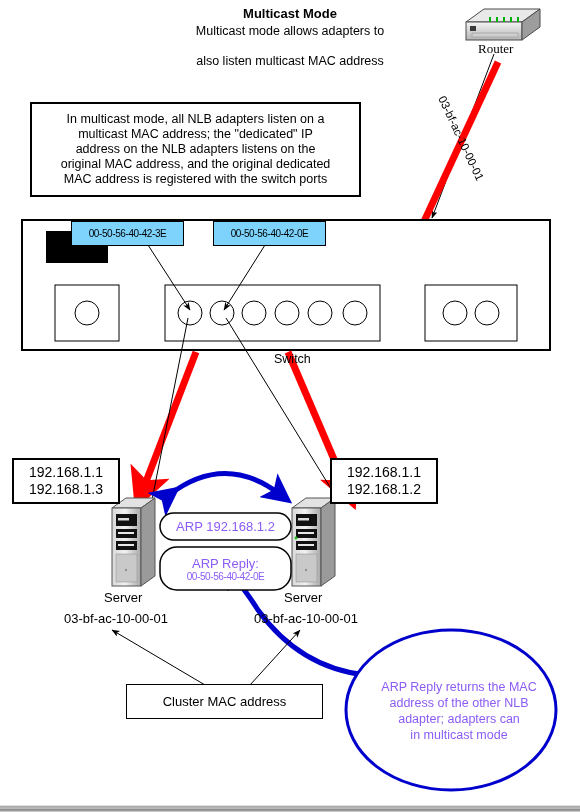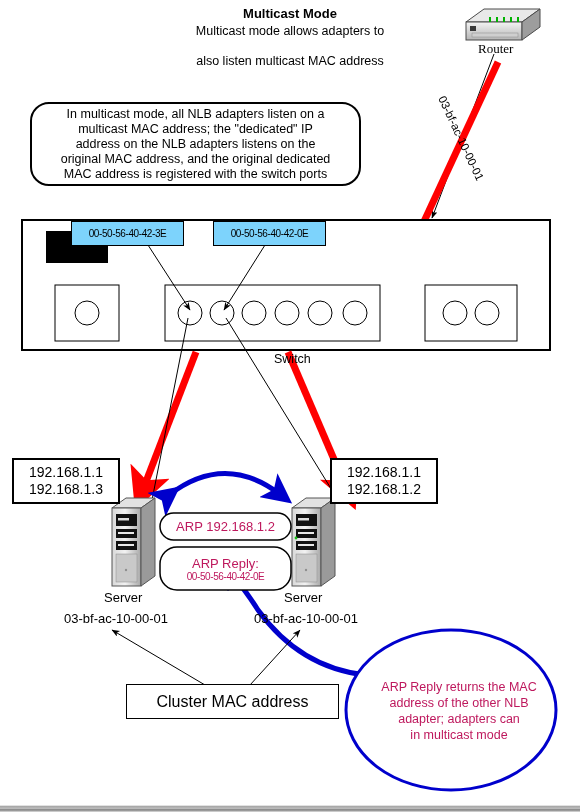--- a/index.html
+++ b/index.html
@@ -72,21 +72,21 @@
     color: #000000;
     white-space: pre;
   }
   .ellipse-label {
     position: absolute;
     display: flex;
     align-items: center;
     justify-content: center;
     flex-direction: column;
     text-align: right;
-    color: #be185d;
+    color: #8b5cf6;
     pointer-events: none;
   }
   .rot {
     position: absolute;
     font-size: 11.5px;
     color: #000000;
     transform-origin: 0 0;
     white-space: pre;
   }
   .frame-right {
@@ -233,21 +233,21 @@
   </svg>
 
   <div class="txt title" style="left:150px; top:6px; width:280px;">Multicast Mode</div>
   <div class="txt subtitle" style="left:130px; top:24px; width:320px;">Multicast mode allows adapters to</div>
   <div class="txt subtitle" style="left:130px; top:54px; width:320px;">also listen multicast MAC address</div>
 
   <div class="plain" style="left:478px; top:41px; font-size:13px;font-family:Liberation Serif, serif;">Router</div>
 
   <div class="rot" style="left:447px; top:94px; transform: rotate(65deg);">03-bf-ac-10-00-01</div>
 
-  <div class="boxed" style="left:30px; top:102px; width:331px; height:84px;border-radius:19px;">
+  <div class="boxed" style="left:30px; top:102px; width:331px; height:95px;">
     <div>In multicast mode, all NLB adapters listen on a</div>
     <div>multicast MAC address; the "dedicated" IP</div>
     <div>address on the NLB adapters listens on the</div>
     <div>original MAC address, and the original dedicated</div>
     <div>MAC address is registered with the switch ports</div>
   </div>
 
   <div class="maclabel" style="left:71px; top:221px; width:113px; height:25px;">00-50-56-40-42-3E</div>
   <div class="maclabel" style="left:213px; top:221px; width:113px; height:25px;">00-50-56-40-42-0E</div>
 
@@ -267,21 +267,21 @@
     <div style="font-size:13px;">ARP Reply:</div>
     <div style="font-size:10px; letter-spacing:-0.4px;">00-50-56-40-42-0E</div>
   </div>
 
   <div class="plain" style="left:104px; top:590px; font-size:13px;">Server</div>
   <div class="plain" style="left:284px; top:590px; font-size:13px;">Server</div>
 
   <div class="plain" style="left:64px; top:611px; font-size:13px;">03-bf-ac-10-00-01</div>
   <div class="plain" style="left:254px; top:611px; font-size:13px;">03-bf-ac-10-00-01</div>
 
-  <div class="boxed thin" style="left:126px; top:684px; width:213px; height:35px; font-size:16px;">Cluster MAC address</div>
+  <div class="boxed thin" style="left:126px; top:684px; width:197px; height:35px; font-size:13px;">Cluster MAC address</div>
 
   <div class="ellipse-label" style="left:364px; top:665px; width:190px; height:92px; font-size:12.5px; line-height:1.3;">
     <div>ARP Reply returns the MAC</div>
     <div>address of the other NLB</div>
     <div>adapter; adapters can</div>
     <div>in multicast mode</div>
   </div>
 
   <div class="frame-right"></div>
   <div class="frame-bottom"></div>

